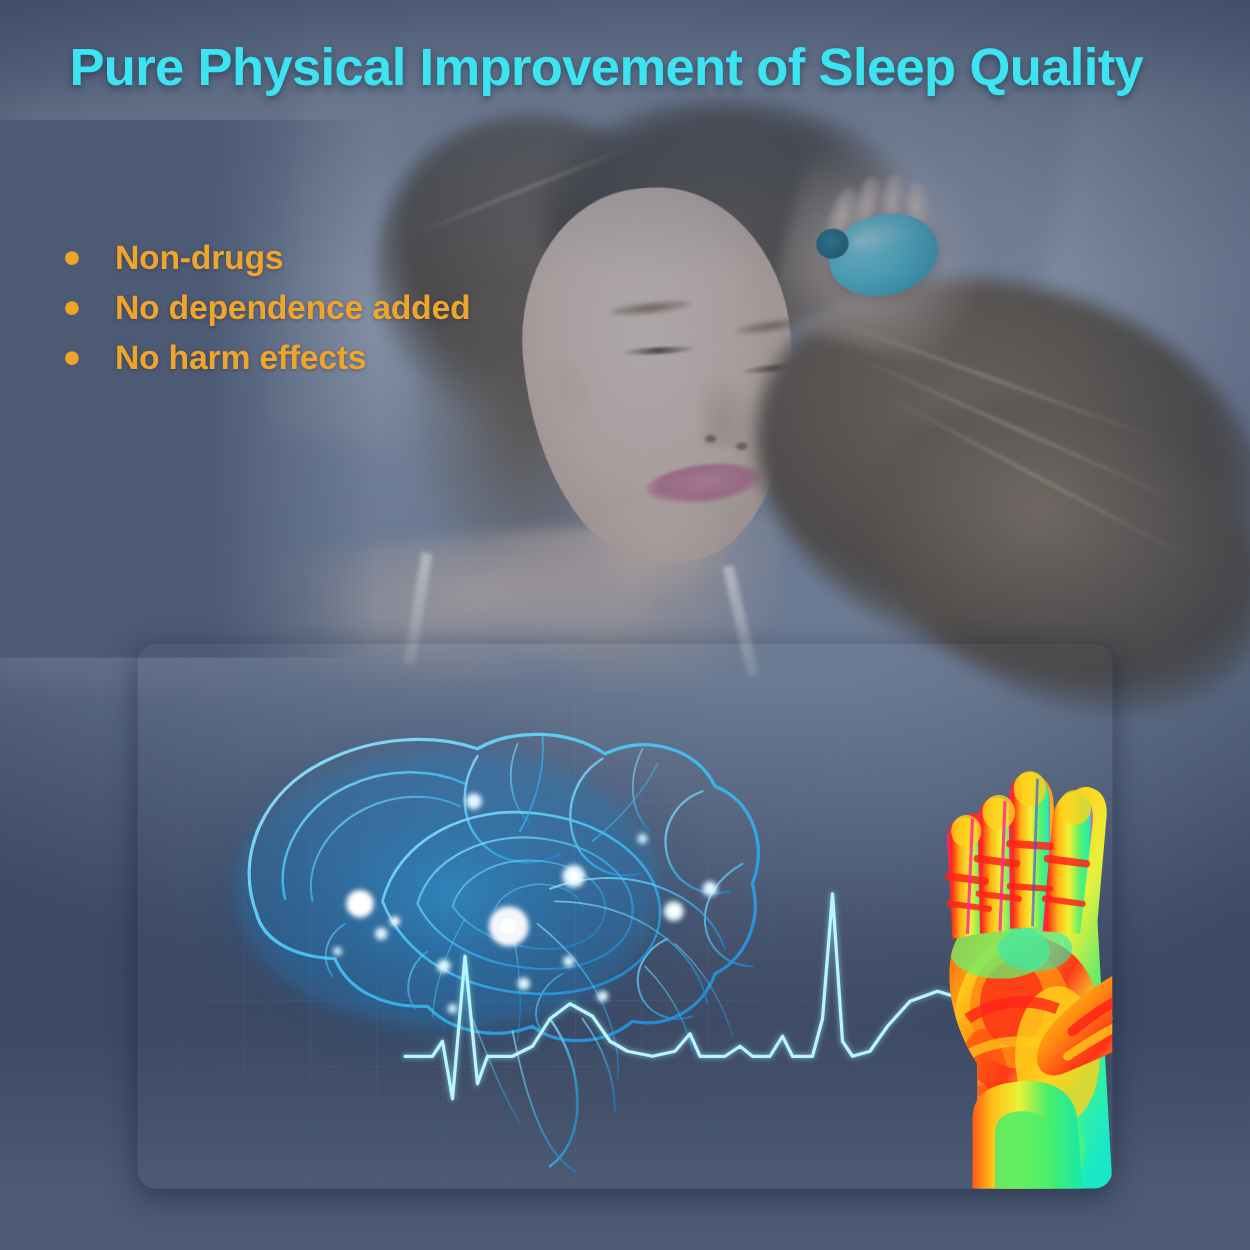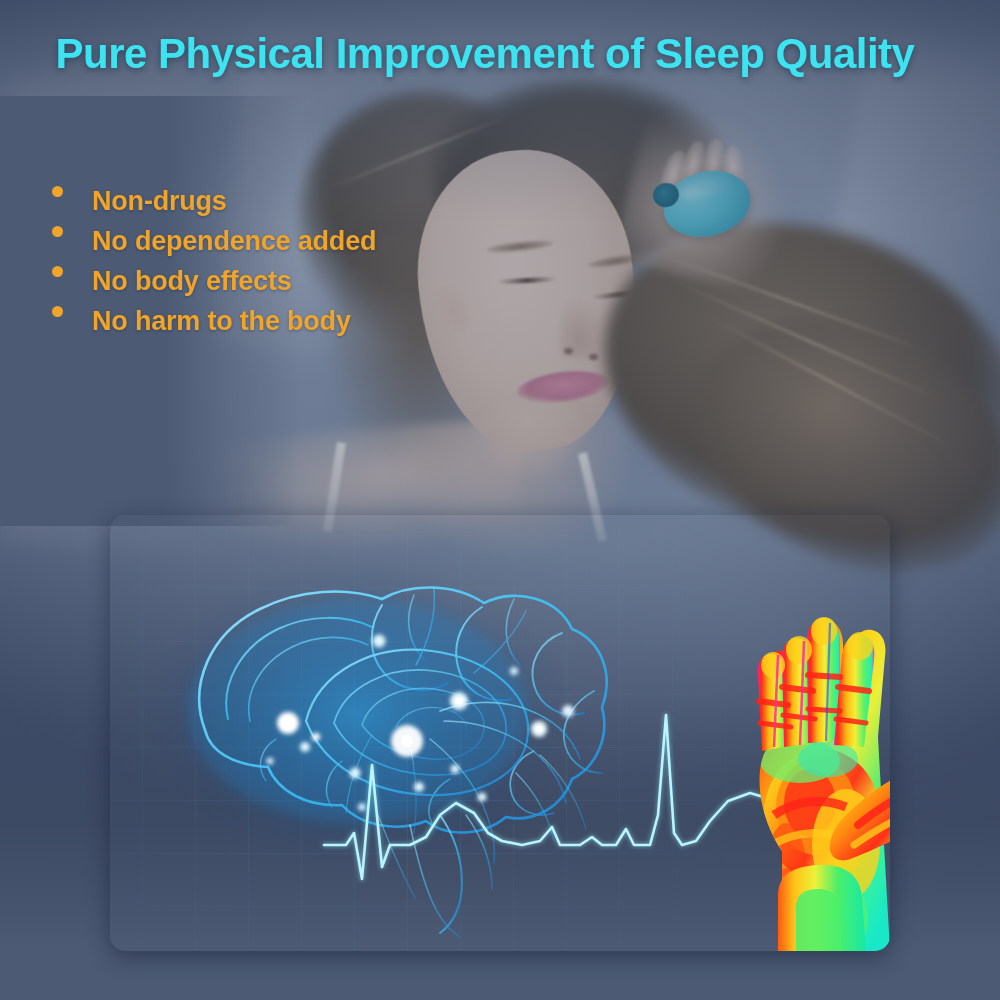--- a/index.html
+++ b/index.html
@@ -257,20 +257,21 @@
   }
 
   
   .bullets {
     position: absolute;
     left: 52px; top: 186px;
     width: 430px;
   }
   .bullet-row {
     display: flex;
+    align-items: center;
     height: 40px;
   }
   .bullet-dot {
     width: 11px; height: 11px;
     border-radius: 50%;
     background: #f0a52a;
     margin-right: 29px;
     flex: 0 0 auto;
   }
   .bullet-text {
@@ -379,25 +380,21 @@
     <div class="bullet-row">
       <span class="bullet-dot"></span>
       <span class="bullet-text">Non-drugs</span>
     </div>
     <div class="bullet-row">
       <span class="bullet-dot"></span>
       <span class="bullet-text">No dependence added</span>
     </div>
     <div class="bullet-row">
       <span class="bullet-dot"></span>
-      <span class="bullet-text">No body effects</span>
-    </div>
-    <div class="bullet-row">
-      <span class="bullet-dot"></span>
-      <span class="bullet-text">No harm to the body</span>
+      <span class="bullet-text">No harm effects</span>
     </div>
   </div>
 
   <div class="panel">
     <div class="panel-bg"></div>
     <div class="panel-grid"></div>
 
     <svg class="panel-art" viewBox="0 0 780 436">
       <defs>
         <linearGradient id="brainStroke" x1="0" y1="0" x2="1" y2="1">

